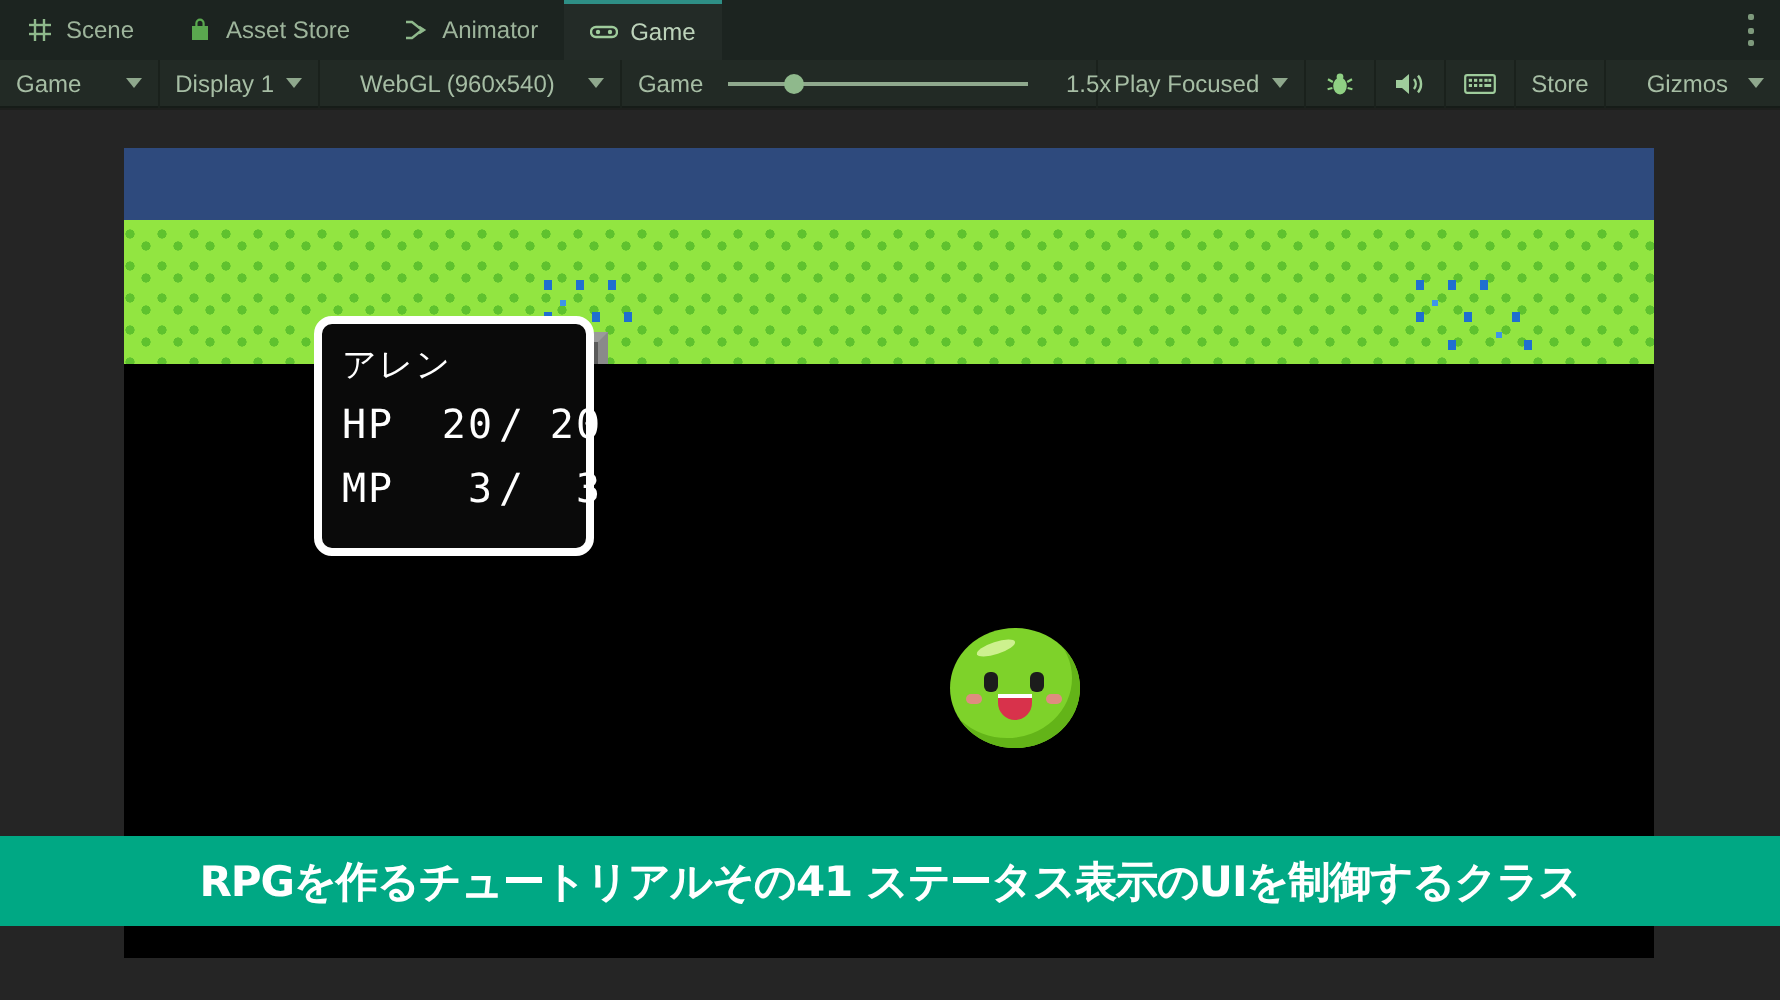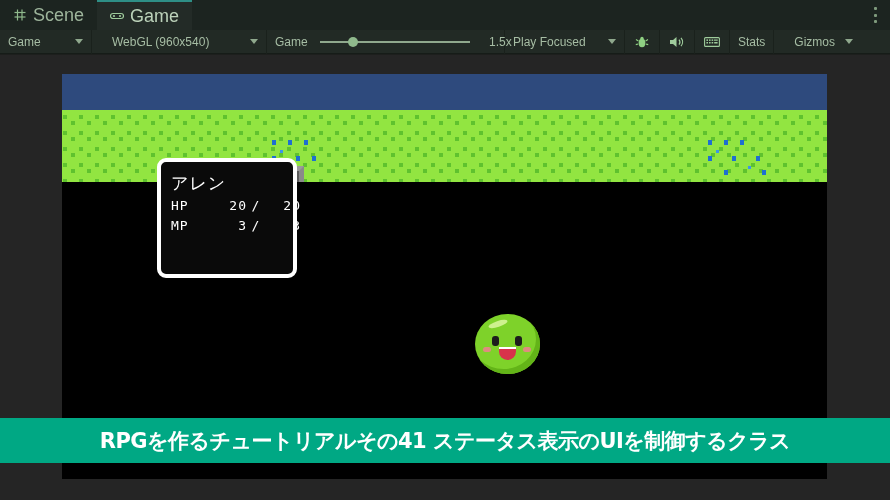--- a/index.html
+++ b/index.html
@@ -9,21 +9,21 @@
     -webkit-font-smoothing:antialiased;
   }
   
   .tabbar{
     position:absolute;left:0;top:0;width:890px;height:30px;
     background:#1c2420;display:flex;align-items:flex-end;box-sizing:border-box;
   }
   .tab{
     height:30px;display:flex;align-items:center;gap:6px;
     padding:0 13px;box-sizing:border-box;
-    font-size:18px;color:#9db49b;white-space:nowrap;cursor:default;
+    font-size:12px;color:#9db49b;white-space:nowrap;cursor:default;
   }
   .tab.active{
     background:#232b27;border-top:2px solid #2e8f86;
     color:#bcd2ba;
   }
   .tab-icon{display:inline-flex;align-items:center;justify-content:center;width:14px;height:14px;}
   .kebab{
     position:absolute;right:8px;top:7px;width:14px;height:16px;
     display:flex;flex-direction:column;align-items:center;justify-content:space-between;
     cursor:default;
@@ -83,21 +83,21 @@
   .floor{position:absolute;left:0;top:108px;width:765px;height:297px;background:#000;}
   
   .status-panel{
     position:absolute;left:95px;top:84px;width:140px;height:120px;
     background:#0a0a0a;border:4px solid #ffffff;border-radius:9px;
     box-sizing:border-box;padding:9px 10px 0 10px;
     font-family:"DejaVu Sans Mono","Liberation Mono",monospace;
     color:#ffffff;
   }
   .sp-name{font-size:17px;letter-spacing:1px;line-height:1.45;}
-  .sp-row{display:flex;align-items:baseline;font-size:13px;line-height:1.6;letter-spacing:1px;}
+  .sp-row{display:flex;align-items:baseline;font-size:20px;line-height:1.6;letter-spacing:1px;}
   .sp-lbl{width:34px;flex:0 0 34px;}
   .sp-cur{width:42px;flex:0 0 42px;text-align:right;}
   .sp-sl{width:18px;flex:0 0 18px;text-align:center;}
   .sp-max{width:36px;flex:0 0 36px;text-align:right;}
   
   .slime{position:absolute;left:413px;top:240px;width:65px;height:60px;}
   .slime-body{
     position:absolute;left:0;top:0;width:65px;height:60px;border-radius:50%;
     background:#7ed22a;box-shadow:inset -4px -5px 0 0 #63b418;
   }
@@ -137,21 +137,42 @@
         <line x1="3.5" y1="0.5" x2="3.5" y2="11.5"></line>
             <line x1="8" y1="0.5" x2="8" y2="11.5"></line>
         <line x1="0.5" y1="3.5" x2="11.5" y2="3.5"></line>
             <line x1="0.5" y1="8" x2="11.5" y2="8"></line>
       </g>
         </svg>
     </span>
     <span>Scene</span>
   </div>
 
-
+  <div class="tab">
+    <span class="tab-icon">
+      <svg width="12" height="12" viewBox="0 0 12 12">
+        <path d="M2 4h8v7H2z" fill="#5aa84f"></path>
+        <path d="M4.2 4V2.6a1.8 1.8 0 0 1 3.6 0V4" fill="none" stroke="#5aa84f" stroke-width="1.1"></path>
+      </svg>
+    </span>
+    <span>Asset Store</span>
+  </div>
+
+  <div class="tab">
+    <span class="tab-icon">
+      <svg width="13" height="12" viewBox="0 0 13 12">
+          <g stroke="#8fb98c" stroke-width="1.2" fill="none">
+        <path d="M1 2h3l5 4"></path>
+            <path d="M1 10h3l5-4"></path>
+            <path d="M7.5 4.4 10 6l-2.5 1.6"></path>
+      </g>
+        </svg>
+    </span>
+    <span>Animator</span>
+  </div>
 
   <div class="tab active">
     <span class="tab-icon">
       <svg width="14" height="10" viewBox="0 0 14 10">
         <rect x="0.5" y="2.5" width="13" height="5" rx="2.5" fill="none" stroke="#9fcc9c" stroke-width="1.2"></rect>
         <circle cx="4" cy="5" r="1.1" fill="#9fcc9c"></circle>
           <circle cx="10" cy="5" r="1.1" fill="#9fcc9c"></circle>
       </svg>
     </span>
     <span>Game</span>
@@ -165,20 +186,24 @@
   </div>
 </div>
 
 <div class="toolbar">
 
   <div class="tb-item" style="width:92px;justify-content:space-between;">
     <span>Game</span>
     <span class="caret"></span>
   </div>
 
+  <div class="tb-item" style="width:88px;justify-content:space-between;">
+    <span>Display 1</span>
+    <span class="caret"></span>
+  </div>
 
   <div class="tb-item" style="width:163px;justify-content:space-between;margin-left:12px;">
     <span>WebGL (960x540)</span>
     <span class="caret"></span>
   </div>
 
   <div class="tb-item" style="width:238px;">
     <span>Game</span>
     <div class="slider-wrap">
       <div class="slider-track">
@@ -231,21 +256,21 @@
           <rect x="2.4" y="6" width="1.6" height="1.5"></rect>
             <rect x="5" y="6" width="1.6" height="1.5"></rect>
           <rect x="7.6" y="6" width="1.6" height="1.5"></rect>
             <rect x="10.2" y="6" width="3.4" height="1.5"></rect>
         </g>
       </svg>
     </span>
   </div>
 
   <div class="tb-item">
-    <span>Stats</span>
+    <span>Store</span>
   </div>
 
   <div class="tb-item tb-plain" style="gap:10px;">
     <span>Gizmos</span>
     <span class="caret"></span>
   </div>
 </div>
 
 <div class="gamearea">
   <div class="viewport">

